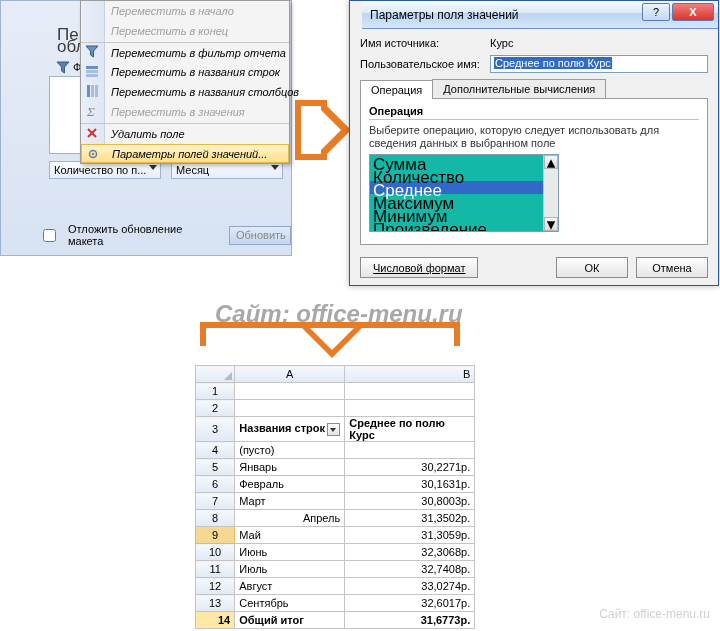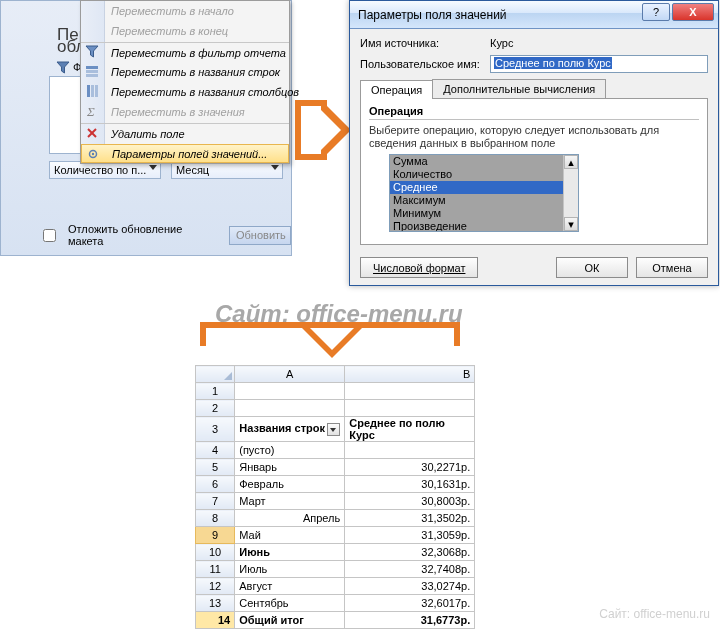--- a/index.html
+++ b/index.html
@@ -134,20 +134,21 @@
     background: #f0f0f0;
     box-shadow: 0 0 6px rgba(0,0,0,.3);
   }
   .titlebar {
     height: 28px;
     background: linear-gradient(#f6fbff,#d9e8fb 45%,#bcd5f2 46%,#d4e6fb);
     border-bottom: 1px solid #6f93c4;
     display: flex; align-items: center;
     padding-left: 8px;
     font-size: 12px;
+    margin-left: 12px;
   }
   .titlebtns { position:absolute; right:4px; top:2px; display:flex; gap:2px; }
   .tbtn { width:28px; height:18px; border:1px solid #5a7bab; background:linear-gradient(#eaf2ff,#c2d8f5); border-radius:2px; font-size:11px; display:flex;align-items:center;justify-content:center; }
   .tbtn.close { background: linear-gradient(#f08080,#d9342b); color:#fff; font-weight:bold; width:42px; }
   .dlgbody { padding:8px 10px 6px; }
   .dlgrow { display:flex; align-items:center; margin-bottom:6px; font-size:11px; }
   .dlgrow label { width:130px; }
   .dlgrow .val { }
   .nameinput {
     flex:1; height:18px;
@@ -171,25 +172,24 @@
     border:1px solid #9b9b9b; border-top:none;
     background:#fff;
     padding:6px 8px 8px;
     height:146px;
   }
   .ophead { font-weight:bold; margin-bottom:4px; border-bottom:1px solid #c0c0c0; padding-bottom:2px; }
   .ophelp { font-size:11px; color:#333; margin-bottom:4px; line-height:13px; }
   .oplist {
     width:190px; height:78px;
     border:1px solid #7f9db9;
-    background:#a3a3a3;
+    background:#14b8a6;
     overflow:hidden;
-    font-size:11px;
+    font-size:17px;
     position:relative;
-    margin-left:20px;
   }
   .oplist .opitem { height:13px; padding:0 3px; }
   .oplist .opitem.sel { background:#3169c6; color:#fff; }
   .oplist .scroll { position:absolute; right:0; top:0; bottom:0; width:15px; background:#e9e9e9; border-left:1px solid #c4c4c4; }
   .oplist .scroll .su,.oplist .scroll .sd{height:14px;background:linear-gradient(#f6f6f6,#dcdcdc);border:1px solid #b4b4b4;display:flex;align-items:center;justify-content:center;}
   .oplist .scroll .sd{position:absolute;bottom:0;left:0;right:0;}
   .dlgfoot { display:flex; justify-content:space-between; padding:6px 10px 8px; }
   .dbtn {
     height:21px; padding:0 12px;
     border:1px solid #8b8b8b;
@@ -487,21 +487,21 @@
         <td class="colA" style="text-align: right;">Апрель</td>
         <td class="colB">31,3502р.</td>
       </tr>
       <tr>
         <td class="rowhdr sel">9</td>
         <td class="colA" style="text-align: left;">Май</td>
         <td class="colB">31,3059р.</td>
       </tr>
       <tr>
         <td class="rowhdr">10</td>
-        <td class="colA" style="text-align: left; font-weight: bold;">Июнь</td>
+        <td class="colA" style="text-align: left;">Июнь</td>
         <td class="colB">32,3068р.</td>
       </tr>
       <tr>
         <td class="rowhdr">11</td>
         <td class="colA" style="text-align: left;">Июль</td>
         <td class="colB">32,7408р.</td>
       </tr>
       <tr>
         <td class="rowhdr">12</td>
         <td class="colA" style="text-align: left;">Август</td>

